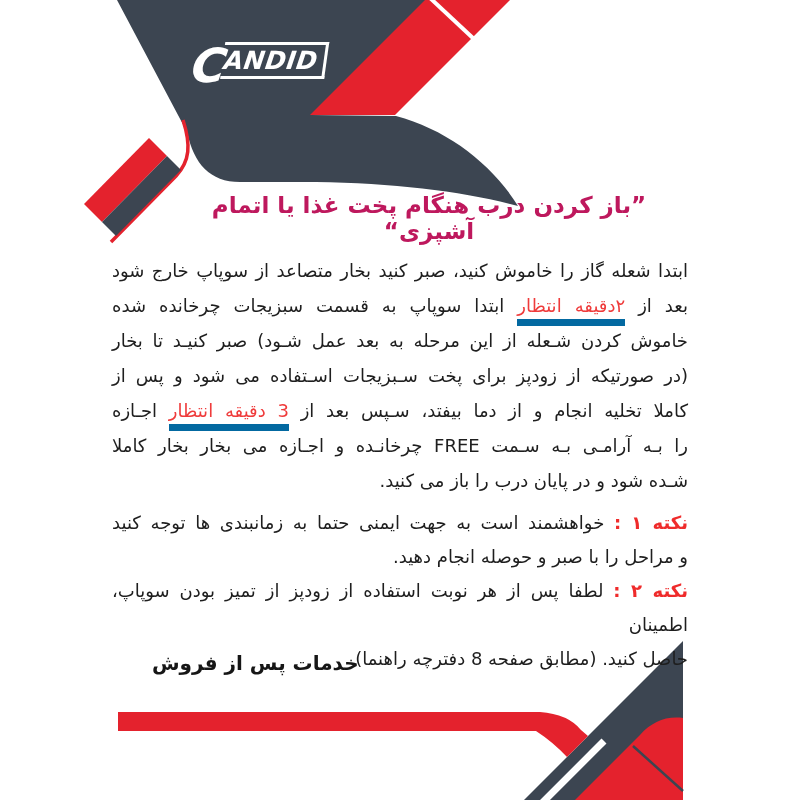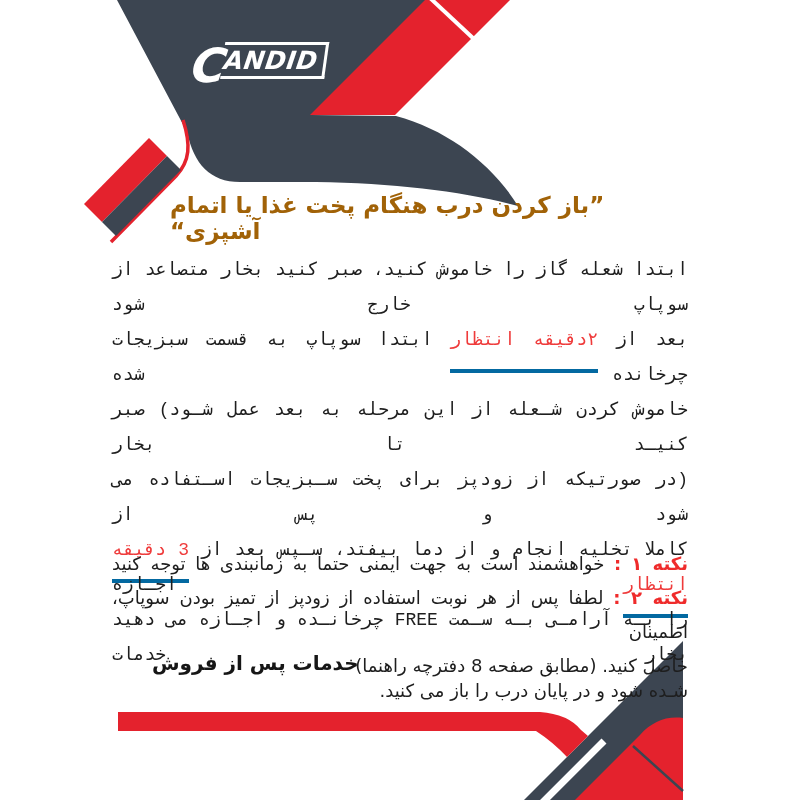--- a/index.html
+++ b/index.html
@@ -24,37 +24,37 @@
   }
   .logo-rest{
     font-size:25px;font-weight:bold;font-style:italic;letter-spacing:.5px;
     display:inline-block;border:3px solid #fff;border-left:none;
     padding:1px 6px 1px 2px;margin-left:-5px;vertical-align:3px;
   }
 
   
   .title{
     position:absolute;left:112px;right:112px;top:192px;
-    direction:rtl;text-align:left;padding-left:58px;
-    font-size:23px;font-weight:bold;color:#a16207;
+    direction:rtl;text-align:center;padding-left:58px;
+    font-size:23px;font-weight:bold;color:#be185d;
   }
   .body-par{
     position:absolute;left:112px;right:112px;top:253px;
     direction:rtl;font-size:18px;line-height:35px;color:#1e1e1e;
   }
   .body-line{text-align:right;}
-  .body-line.jl{text-align:justify;text-align-last:justify;font-family:Liberation Mono, monospace;}
+  .body-line.jl{text-align:justify;text-align-last:justify;}
   .red-phrase{color:#ef3b3b;}
   .red-phrase.underlined{
-    border-bottom:4px solid #0369a1;padding-bottom:19px;
+    border-bottom:7px solid #0369a1;padding-bottom:3px;
   }
 
   .notes{
     position:absolute;left:112px;right:112px;top:506px;
-    direction:rtl;font-size:18px;line-height:34px;color:#1e1e1e;margin-top:41px;
+    direction:rtl;font-size:18px;line-height:34px;color:#1e1e1e;
   }
   .note-line{text-align:right;}
   .note-line.jl{text-align:justify;text-align-last:justify;}
   .note-label{color:#ef2b2b;font-weight:bold;}
 
   .footer-text{
     position:absolute;left:152px;top:651px;
     direction:rtl;font-size:20px;font-weight:bold;color:#161616;
     white-space:nowrap;
   }
@@ -89,27 +89,28 @@
   </div>
 
   <div class="title">”باز کردن درب هنگام پخت غذا یا اتمام آشپزی“</div>
 
   <div class="body-par">
       <div class="body-line jl"><span>ابتدا شعله گاز را خاموش کنید، صبر کنید بخار متصاعد از سوپاپ خارج شود</span></div>
       <div class="body-line jl"><span>بعد از </span><span class="red-phrase underlined">۲دقیقه انتظار</span><span> ابتدا سوپاپ به قسمت سبزیجات چرخانده شده</span></div>
       <div class="body-line jl"><span>خاموش کردن شـعله از این مرحله به بعد عمل شـود) صبر کنیـد تا بخار</span></div>
       <div class="body-line jl"><span>(در صورتیکه از زودپز برای پخت سـبزیجات اسـتفاده می شود و پس از</span></div>
       <div class="body-line jl"><span>کاملا تخلیه انجام و از دما بیفتد، سـپس بعد از </span><span class="red-phrase underlined">3 دقیقه انتظار</span><span> اجـازه</span></div>
-      <div class="body-line jl"><span>را بـه آرامـی بـه سـمت FREE چرخانـده و اجـازه می دهید بخار خدمات</span></div>
+      <div class="body-line jl"><span>را بـه آرامـی بـه سـمت FREE چرخانـده و اجـازه می بخار بخار کاملا</span></div>
       <div class="body-line"><span>شـده شود و در پایان درب را باز می کنید.</span></div>
     </div>
 
   <div class="notes">
     <div>
       <div class="note-line jl"><span class="note-label">نکته ۱ :</span> <span>خواهشمند است به جهت ایمنی حتما به زمانبندی ها توجه کنید</span></div>
+      <div class="note-line">و مراحل را با صبر و حوصله انجام دهید.</div>
     </div>
     <div>
       <div class="note-line jl"><span class="note-label">نکته ۲ :</span> <span>لطفا پس از هر نوبت استفاده از زودپز از تمیز بودن سوپاپ، اطمینان</span></div>
       <div class="note-line">حاصل کنید. (مطابق صفحه 8 دفترچه راهنما)</div>
     </div>
   </div>
 
   <div class="footer-text">خدمات پس از فروش</div>
 
 </div>

